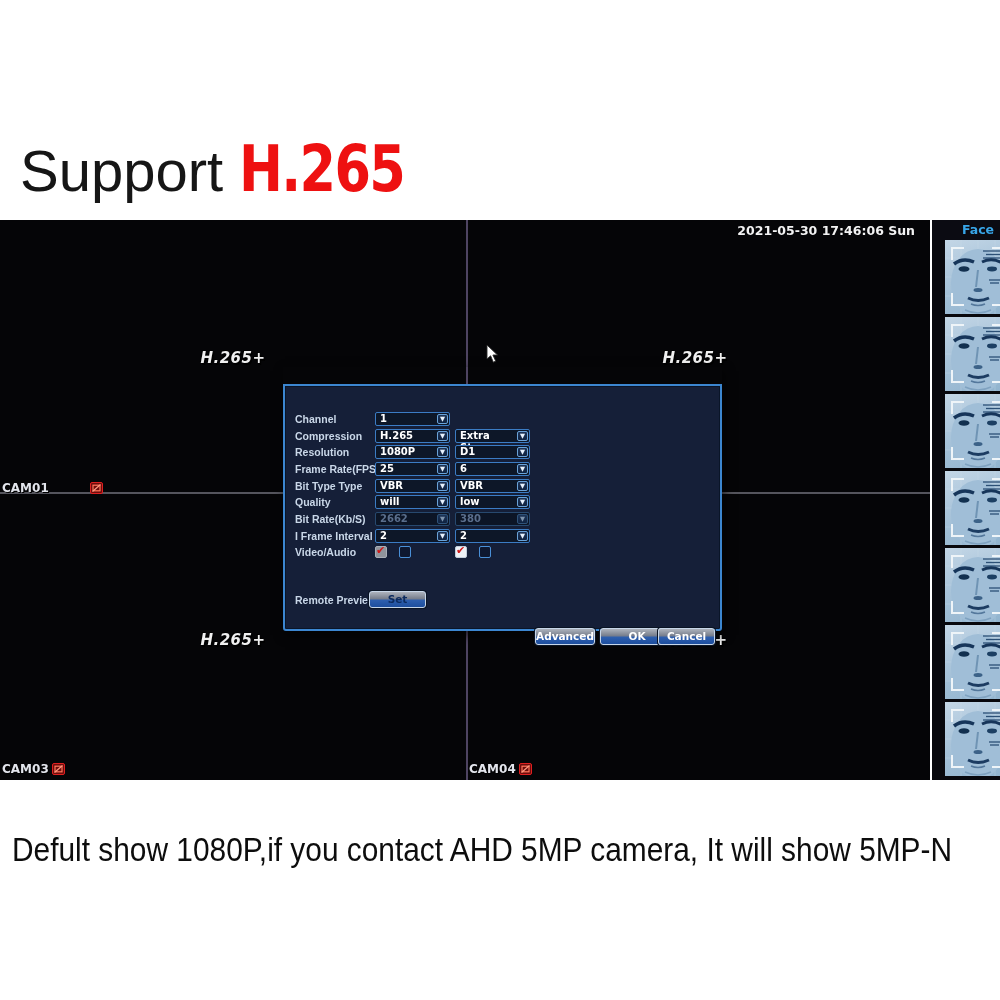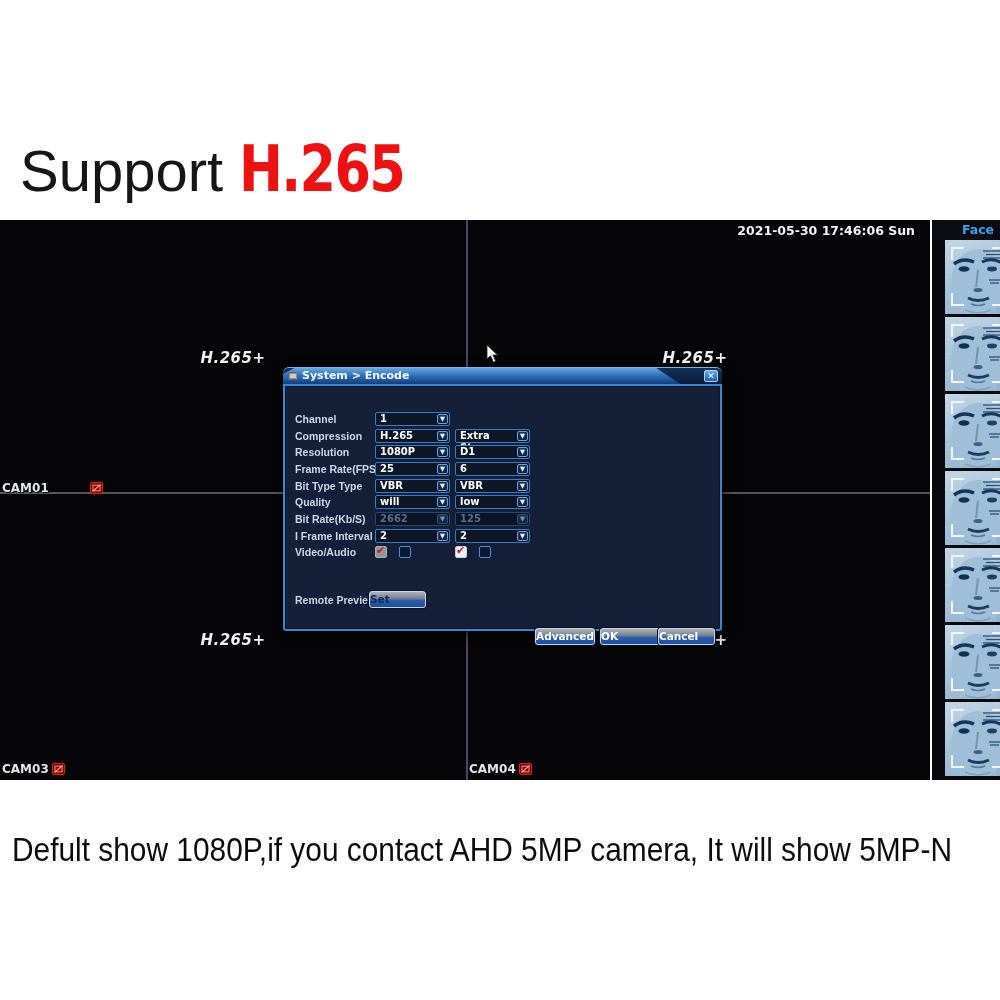--- a/index.html
+++ b/index.html
@@ -74,21 +74,21 @@
          font-size:6.5px; line-height:9px; text-align:center; }
   .dlg-row.disabled .field { color:#5a6e8c; border-color:#27496f; background:#0c1526; }
   .dlg-row.disabled .arr { border-color:#2f5278; color:#7e94ac; }
   .cb { position:absolute; top:1px; width:12px; height:12px; border:1px solid #4a90d8; border-radius:2px;
         background:#0e1830; cursor:pointer; }
   .cb.gray { background:#90949c; border-color:#a8aeb8; }
   .cb.white { background:#eef2f6; border-color:#c2cedc; }
   .cb .check { position:absolute; top:-3px; left:0px; color:#d01818; font-size:11px; font-weight:bold; }
   .btn3d { position:absolute; height:17px; border-radius:3px; border:1px solid #c7d6e8;
            background:linear-gradient(180deg,#adb3bd 0%, #767d8b 46%, #2e5fae 54%, #1d4e9e 100%);
-           color:#ffffff; font-size:10.5px; font-weight:bold; text-align:left; line-height:15px;
+           color:#ffffff; font-size:10.5px; font-weight:bold; text-align:center; line-height:15px;
            box-shadow:0 0 0 1px #0a1424; cursor:pointer; }
   .btn3d.set { left:84px; top:205px; width:57px; color:#0d2b5e; text-shadow:none; }
   .btn3d.advanced { left:250px; top:242px; width:60px; }
   .btn3d.ok { left:315px; top:242px; width:74px; }
   .btn3d.cancel { left:373px; top:242px; width:57px; }
   .rp-label { position:absolute; left:10px; top:208px; color:#c9d7e8; font-size:10.5px; font-weight:bold;
               font-family:"Liberation Sans", sans-serif; }
 
   
   .cursor { position:absolute; left:486px; top:344px; z-index:9; }
@@ -379,26 +379,20 @@
     </svg>
     <i class="br tl"></i>
           <i class="br tr"></i>
           <i class="br bl"></i>
           <i class="br brc"></i>
   </div>
 </div>
   </div>
 
   <div class="dialog">
-    <div class="dlg-titlebar">
-      <div class="dlg-tab"></div>
-      <span class="win-icon"></span>
-      <span class="dlg-title">System &gt; Encode</span>
-      <div class="close-btn">✕</div>
-    </div>
     <div class="dlg-body">
 
       <div class="dlg-row" style="top:26px">
         <span class="dlg-label">Channel</span>
         <div class="field main">
           <span>1</span>
           <span class="arr">▼</span>
         </div>
       </div>
 
@@ -462,21 +456,21 @@
         </div>
       </div>
 
       <div class="dlg-row disabled" style="top:126px">
         <span class="dlg-label">Bit Rate(Kb/S)</span>
         <div class="field main">
           <span>2662</span>
           <span class="arr">▼</span>
         </div>
         <div class="field extra">
-          <span>125</span>
+          <span>380</span>
           <span class="arr">▼</span>
         </div>
       </div>
 
       <div class="dlg-row" style="top:143px">
         <span class="dlg-label">I Frame Interval</span>
         <div class="field main">
           <span>2</span>
           <span class="arr">▼</span>
         </div>

